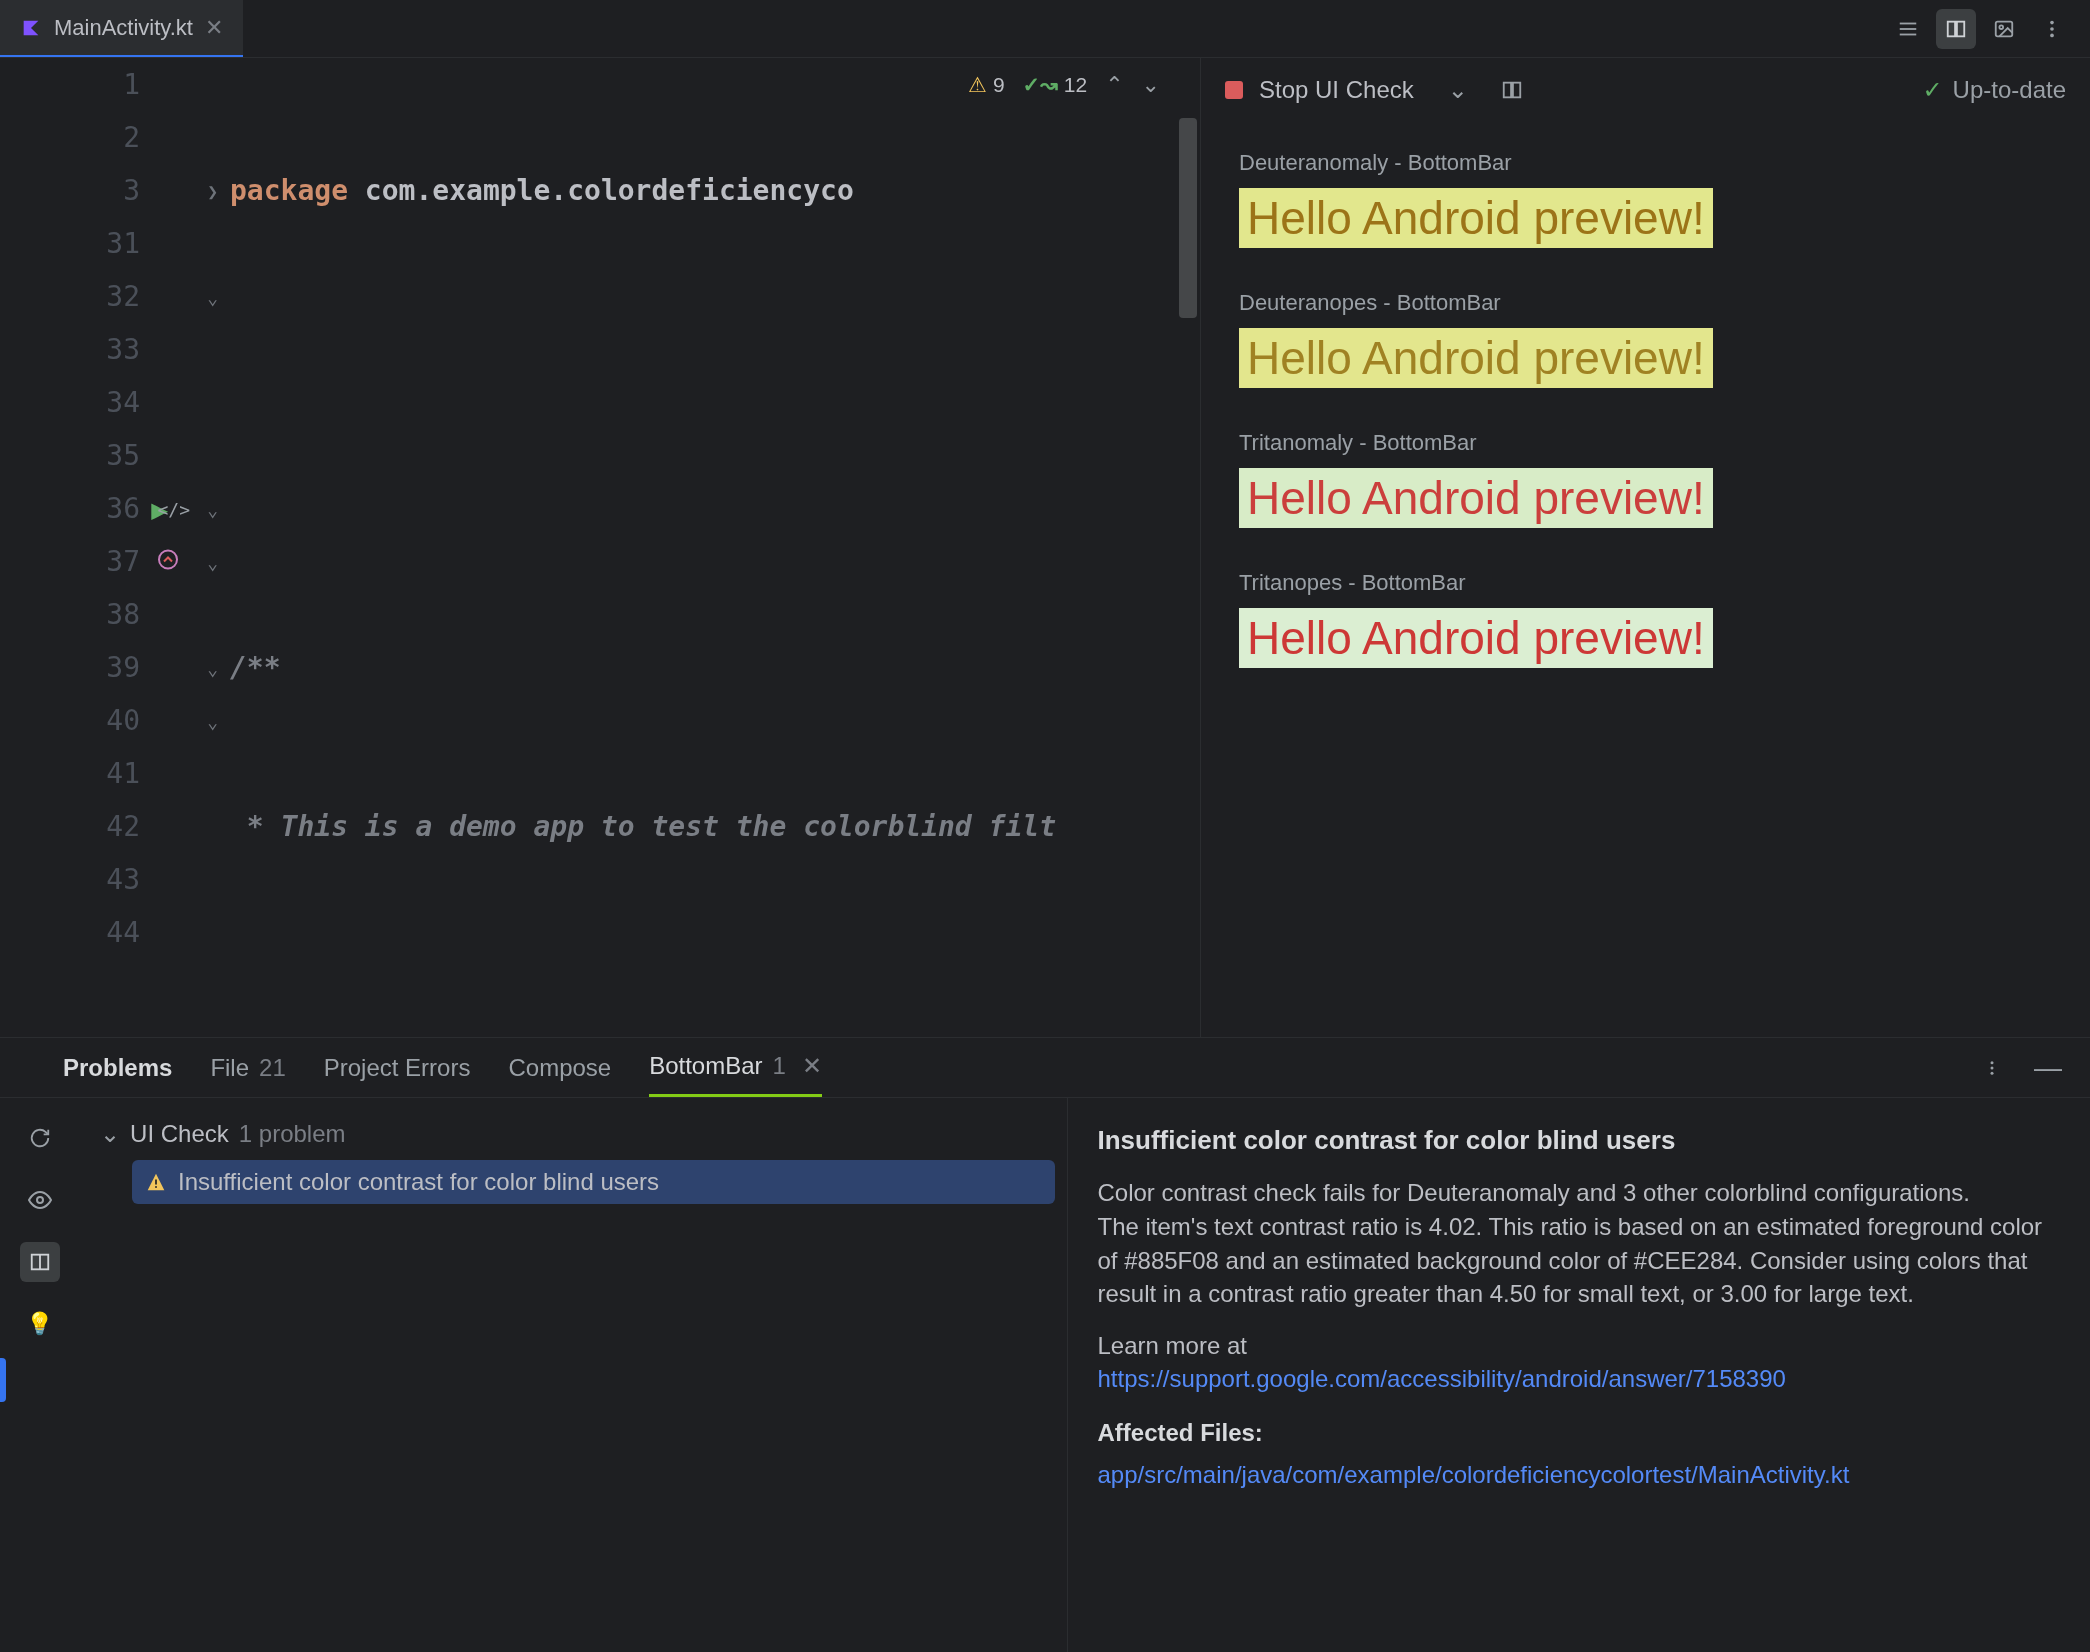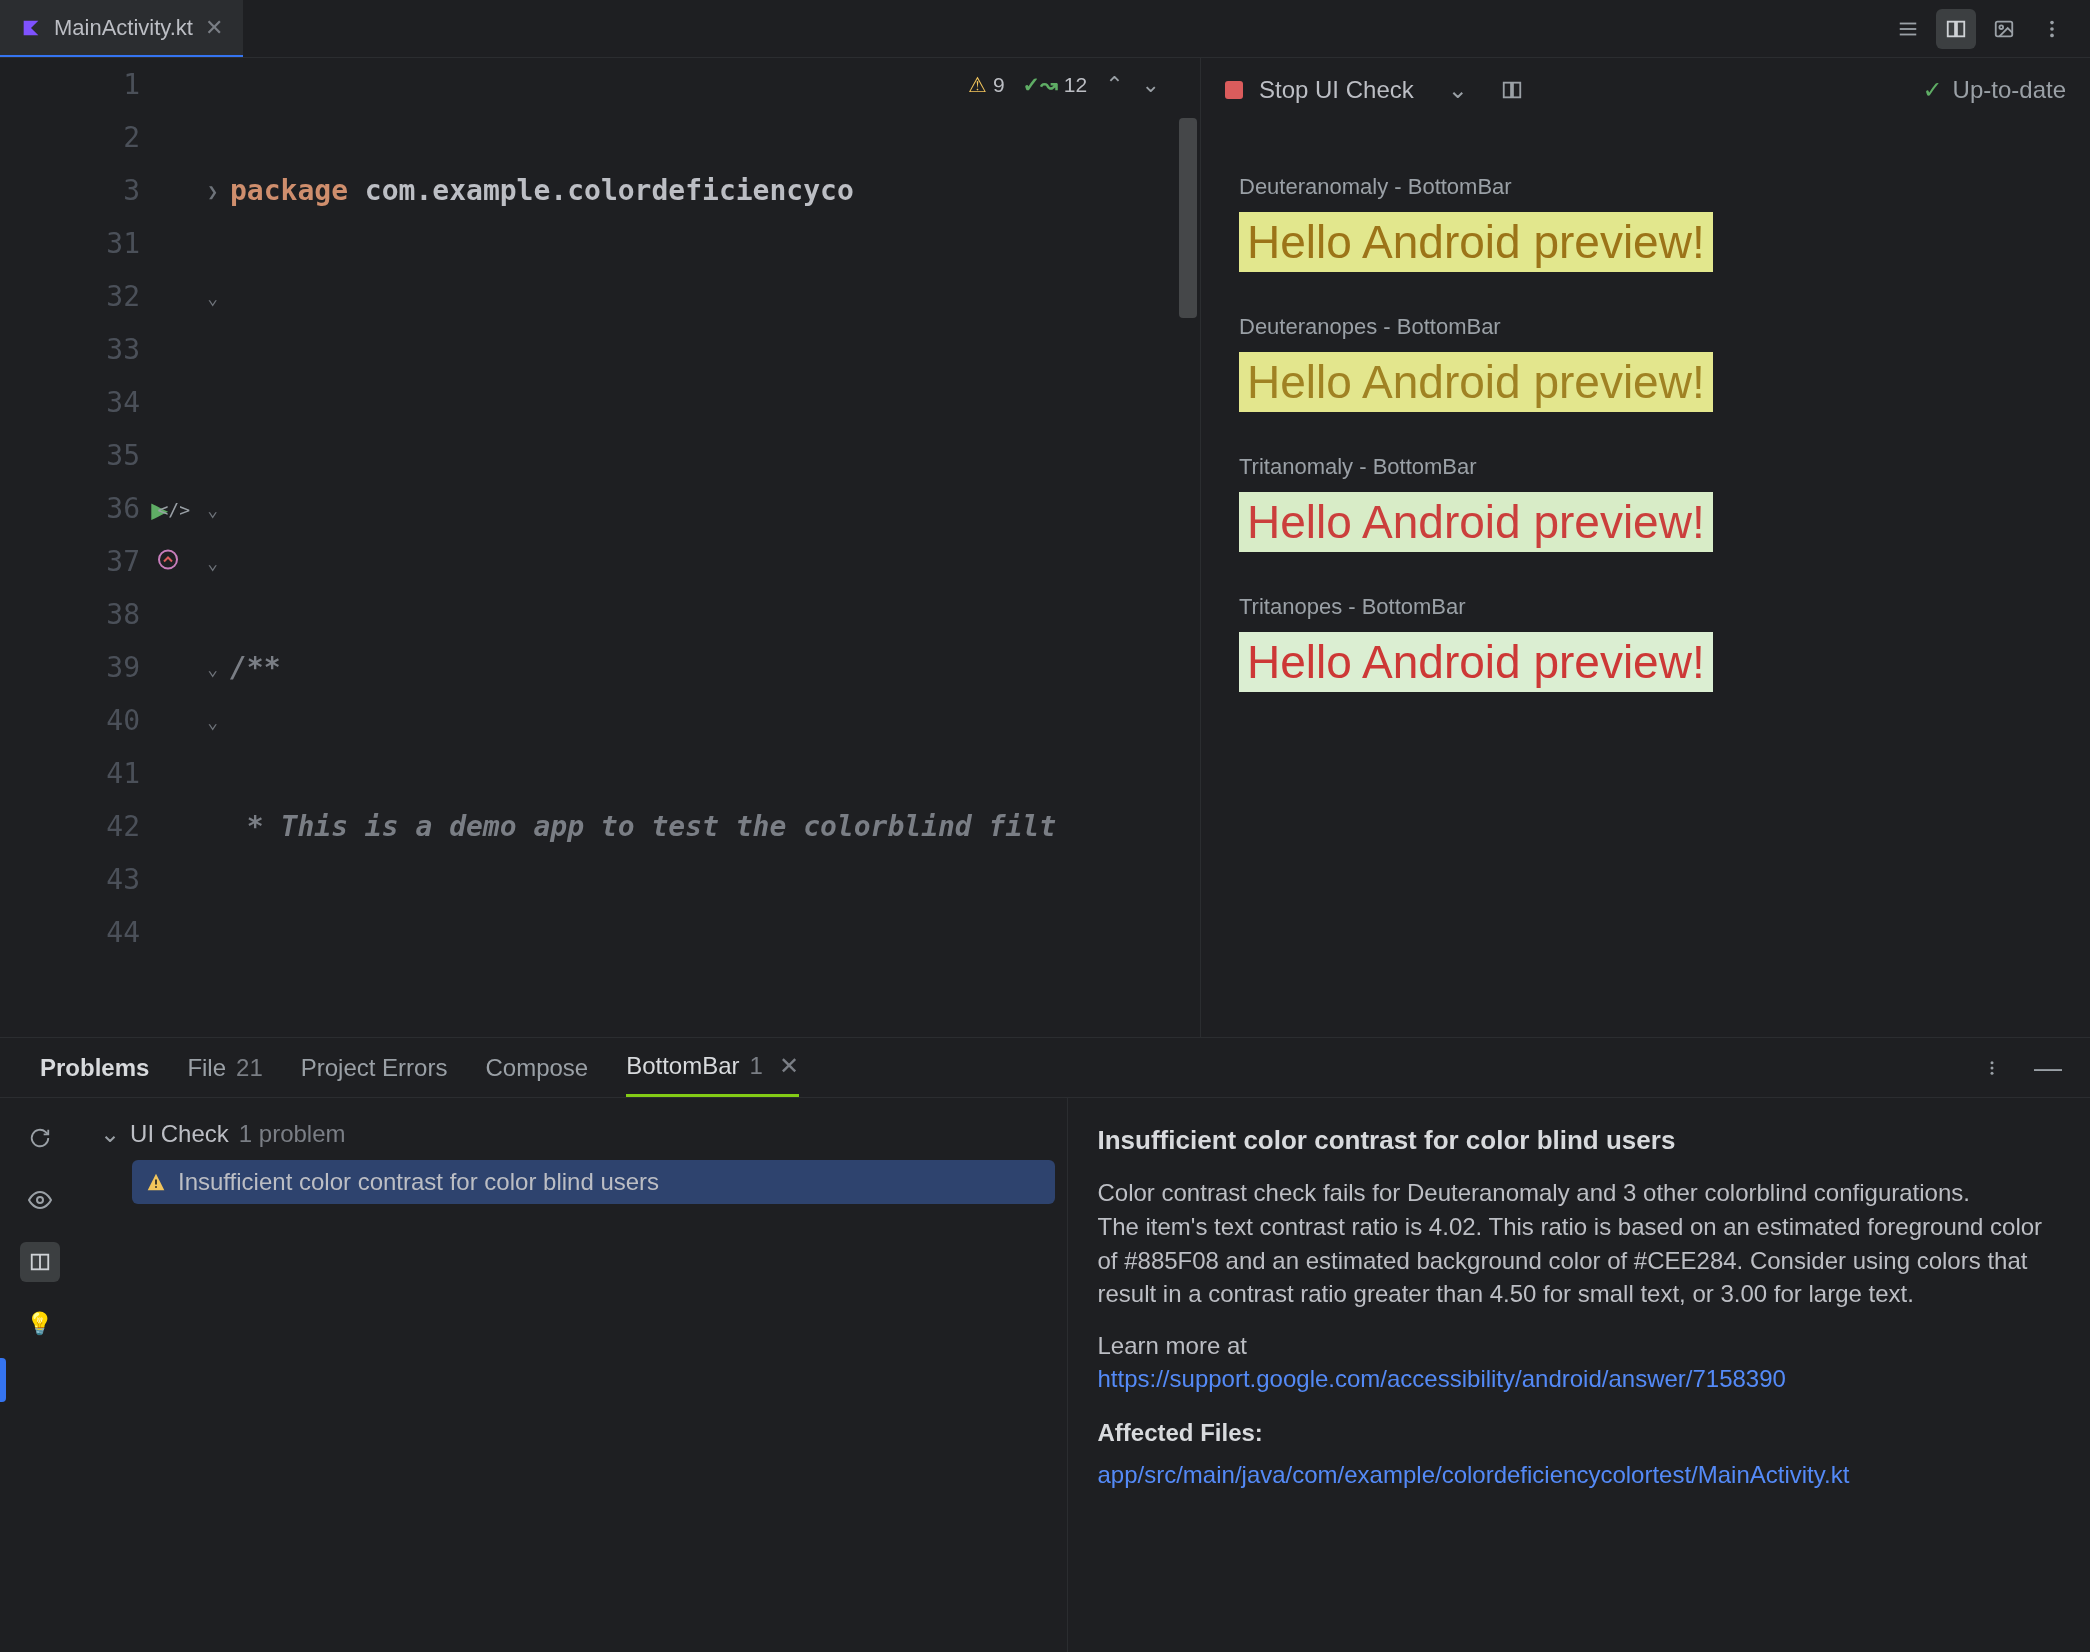--- a/index.html
+++ b/index.html
@@ -126,37 +126,37 @@
       padding: 0 24px;
       font-size: 24px;
     }
     .preview-header-left { display: flex; align-items: center; gap: 16px; }
     .stop-square { width: 18px; height: 18px; background: #db5c5c; border-radius: 3px; }
     .preview-header-right { display: flex; align-items: center; gap: 10px; color: #9aa0a6; }
     .check-ic { color: #5fad65; }
     
     
     .preview-body { flex: 1; overflow: auto; padding: 28px 38px; }
-    .preview-item { margin-bottom: 42px; margin-top: 24px; }
+    .preview-item { margin-bottom: 42px; }
     .preview-label { font-size: 22px; color: #9aa0a6; margin-bottom: 12px; }
     .preview-hello {
       display: inline-block;
       font-size: 46px;
       font-weight: 400;
       padding: 3px 8px;
       white-space: nowrap;
     }
     
     
     .problems-tabs {
       height: 60px;
       display: flex;
       align-items: center;
       justify-content: space-between;
-      padding: 0 22px 0 40px;
+      padding: 0 22px 0 63px;
       border-top: 1px solid #2b2d30;
       font-size: 24px;
     }
     .ptabs-left { display: flex; gap: 38px; height: 100%; align-items: center; }
     .ptab { display: flex; align-items: center; gap: 10px; height: 100%; color: #9aa0a6; cursor: pointer; }
     .ptab.title { font-weight: 600; color: #d8dadd; }
     .ptab.active { border-bottom: 3px solid #84cc16; color: #d8dadd; }
     .ptab .count { color: #7a7e85; }
     .ptabs-right { display: flex; gap: 16px; align-items: center; }
     

